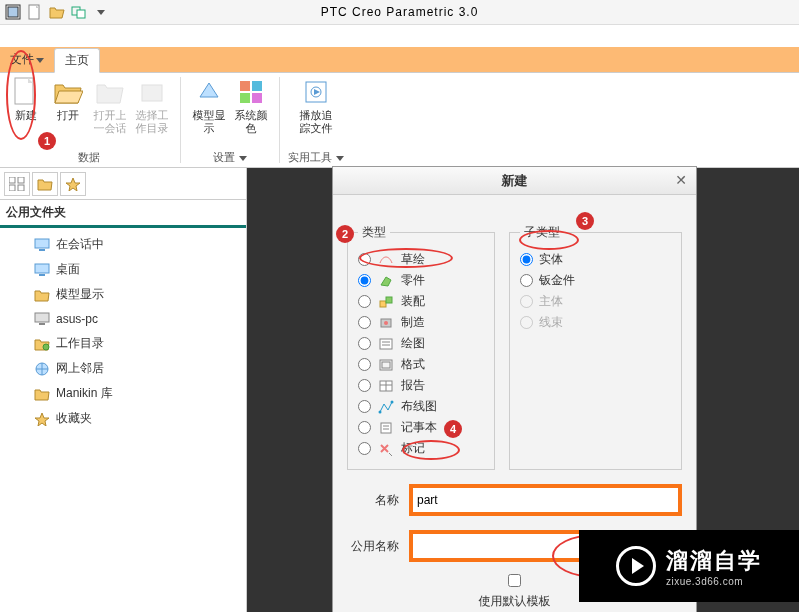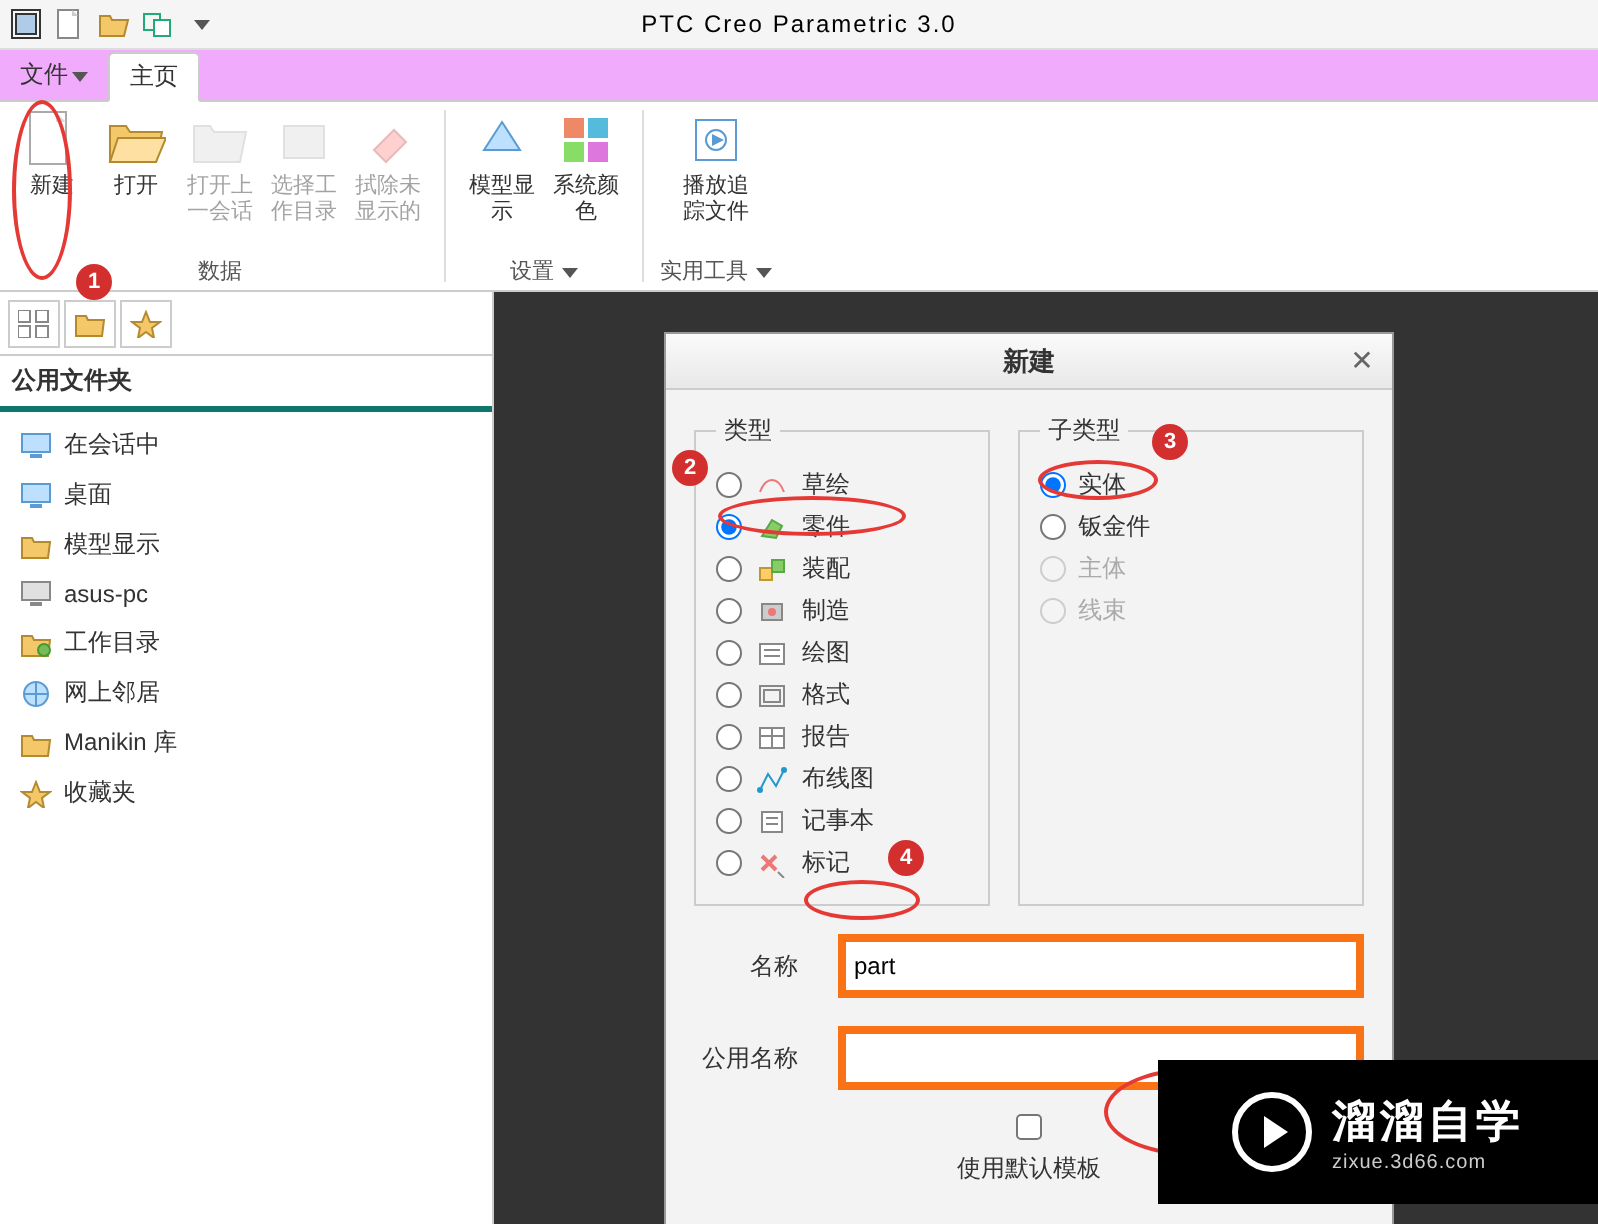--- a/index.html
+++ b/index.html
@@ -3,59 +3,59 @@
 <meta charset="utf-8">
 <style>
 * { box-sizing: border-box; margin: 0; padding: 0; font-family: "Microsoft YaHei", sans-serif; }
 body { width: 799px; height: 612px; background: #fff; position: relative; font-size: 12px; color: #333; overflow: hidden; }
 
 .topstrip { height: 25px; background: #f5f5f5; border-bottom: 1px solid #ddd; display: flex; align-items: center; position: relative; }
 .qat { display: flex; gap: 0; padding: 0 2px; }
 .qat .qbtn { width: 22px; height: 22px; display: flex; align-items: center; justify-content: center; border: 1px solid transparent; }
 .app-title { position: absolute; left: 50%; transform: translateX(-50%); color: #000000; letter-spacing: 1px; font-size: 12px; }
 
-.menubar { height: 26px; display: flex; background: #f0abfc; border-bottom: 1px solid #ccc; }
+.menubar { height: 26px; display: flex; background: #fdba74; border-bottom: 1px solid #ccc; margin-top: 22px; }
 .menuitem { padding: 4px 10px 4px 10px; display: flex; align-items: center; gap: 2px; cursor: pointer; }
 .menuitem.active { background: #fff; border: 1px solid #ccc; border-bottom: 1px solid #fff; position: relative; top: 1px; border-radius: 3px 3px 0 0; }
 
 .ribbon { height: 95px; border-bottom: 1px solid #ccc; display: flex; }
 .ribbongroup { display: flex; flex-direction: column; align-items: center; padding: 2px 6px; }
 .ribbongroup .buttons { display: flex; gap: 2px; }
 .rbtn { display: flex; flex-direction: column; align-items: center; justify-content: flex-start; width: 40px; height: 70px; padding-top: 2px; }
 .rbtn .ricon { width: 30px; height: 30px; display: flex; align-items: center; justify-content: center; }
 .rbtn .rlabel { font-size: 11px; text-align: center; line-height: 13px; margin-top: 2px; }
 .groupname { font-size: 11px; color: #555; margin-top: auto; display: flex; align-items: center; gap: 4px; }
 .separator { width: 1px; background: #ddd; margin: 4px 2px; }
 
 .workspace { display: flex; height: calc(612px - 25px - 26px - 95px); }
 .sidebar { width: 247px; border-right: 1px solid #ccc; display: flex; flex-direction: column; }
 .sidetools { height: 32px; border-bottom: 1px solid #ccc; display: flex; align-items: center; padding: 0 4px; gap: 0; }
 .stbtn { width: 26px; height: 24px; display: flex; align-items: center; justify-content: center; border: 1px solid #ccc; margin-right: 2px; }
 .sidetitle { font-size: 12px; font-weight: bold; padding: 4px 6px; border-bottom: 3px solid #0f766e; }
-.folderlist { padding: 4px 0; }
+.folderlist { padding: 4px 0; margin-left: 24px; }
 .folderitem { display: flex; align-items: center; gap: 6px; padding: 4px 10px; cursor: pointer; }
 .ficon { width: 16px; height: 16px; display: flex; align-items: center; justify-content: center; }
 
 .canvas { flex: 1; background: #333333; position: relative; }
 
 .dialog { position: absolute; left: 332px; top: 166px; width: 365px; background: #f3f3f3; border: 1px solid #999; }
 .dlgheader { height: 28px; background: linear-gradient(#fafafa,#e8e8e8); border-bottom: 1px solid #ccc; display: flex; align-items: center; justify-content: center; position: relative; }
 .dlgtitle { font-size: 13px; font-weight: bold; color: #333; }
 .dlgclose { position: absolute; right: 6px; top: 4px; width: 18px; height: 18px; display: flex; align-items: center; justify-content: center; color: #666; font-size: 14px; cursor: pointer; }
 .dlgbody { padding: 12px 14px 20px 14px; }
 .fieldsets { display: flex; gap: 14px; }
-fieldset { border: 1px solid #ccc; padding: 8px 10px 10px 10px; font-size: 12px; }
+fieldset { border: 1px solid #ccc; padding: 8px 10px 10px 10px; font-size: 12px; margin-top: 17px; }
 legend { padding: 0 4px; }
 .typesfs { width: 154px; }
 .subtypesfs { width: 180px; }
 .radioitem { display: flex; align-items: center; gap: 6px; padding: 2px 0; }
 .radioitem input { margin: 0; }
 .radioitem .typeicon { width: 18px; height: 14px; display: flex; align-items: center; justify-content: center; }
 .radioitem.disabled { color: #aaa; }
-.formrow { display: flex; align-items: center; margin-top: 14px; gap: 16px; }
+.formrow { display: flex; align-items: center; margin-top: 14px; gap: 6px; }
 .formrow label { width: 56px; text-align: right; padding-right: 4px; }
 .formrow input[type=text] { flex: 1; height: 32px; padding: 1px 4px; border: 4px solid #f97316; font-size: 12px; }
 .chkrow { margin-top: 12px; display: flex; align-items: center; gap: 6px; flex-direction: column; }
 .dlgfooter { height: 40px; border-top: 1px solid #ddd; display: flex; align-items: center; justify-content: flex-end; padding: 0 12px; gap: 10px; overflow: hidden; }
 
 .redcircle { position: absolute; border: 2px solid #e53935; border-radius: 50%; pointer-events: none; }
 .redbadge { position: absolute; width: 18px; height: 18px; background: #d32f2f; color: #fff; border-radius: 50%; display: flex; align-items: center; justify-content: center; font-size: 11px; font-weight: bold; pointer-events: none; }
 
 .watermark { position: absolute; bottom: 10px; right: 0; width: 220px; height: 72px; background: #000; display: flex; align-items: center; justify-content: center; gap: 10px; color: #fff; }
 .wm-logo { width: 40px; height: 40px; border: 3px solid #fff; border-radius: 50%; display: flex; align-items: center; justify-content: center; }
@@ -144,28 +144,20 @@
           </div>
         <div class="rlabel">打开上一会话</div>
       </div>
       <div class="rbtn" style="opacity:0.45">
         <div class="ricon">
             <svg width="26" height="26">
               <rect x="3" y="6" width="20" height="16" fill="#e0e0e0" stroke="#bbb"></rect>
             </svg>
           </div>
         <div class="rlabel">选择工作目录</div>
-      </div>
-      <div class="rbtn" style="opacity:0.45">
-        <div class="ricon">
-            <svg width="26" height="26">
-              <path d="M6 18 L16 8 L22 14 L12 24 Z" fill="#f99" stroke="#c66"></path>
-            </svg>
-          </div>
-        <div class="rlabel">拭除未显示的</div>
       </div>
     </div>
     <div class="groupname">数据</div>
   </div>
   <div class="separator"></div>
   <div class="ribbongroup">
     <div class="buttons">
       <div class="rbtn">
         <div class="ricon">
             <svg width="26" height="26">

